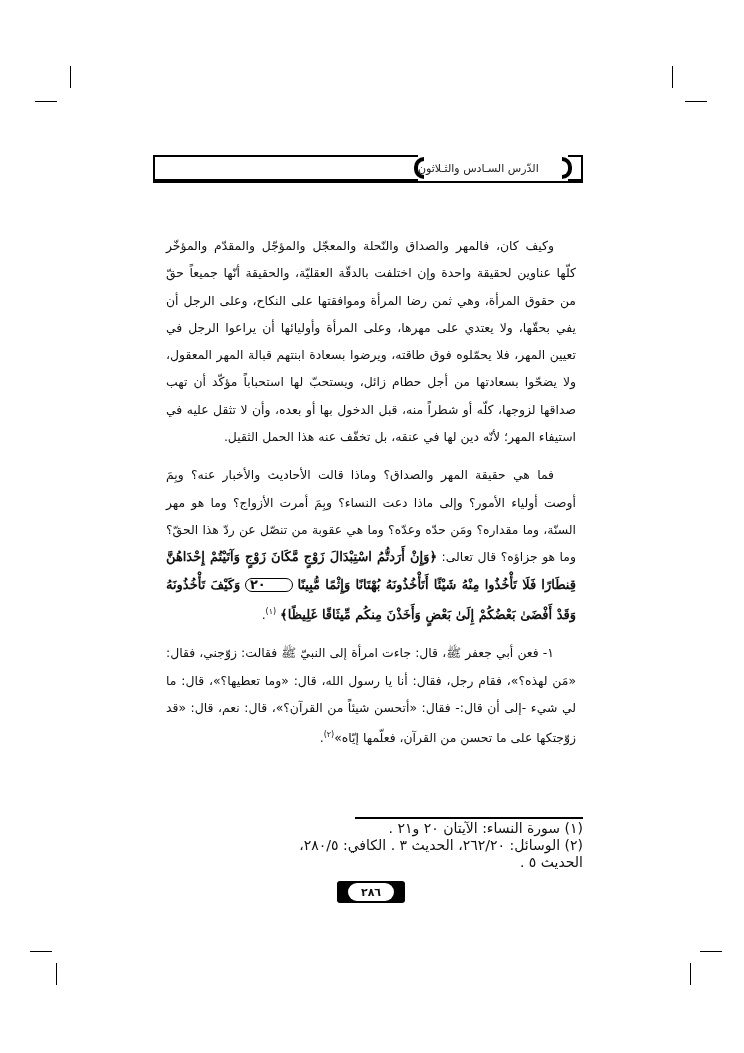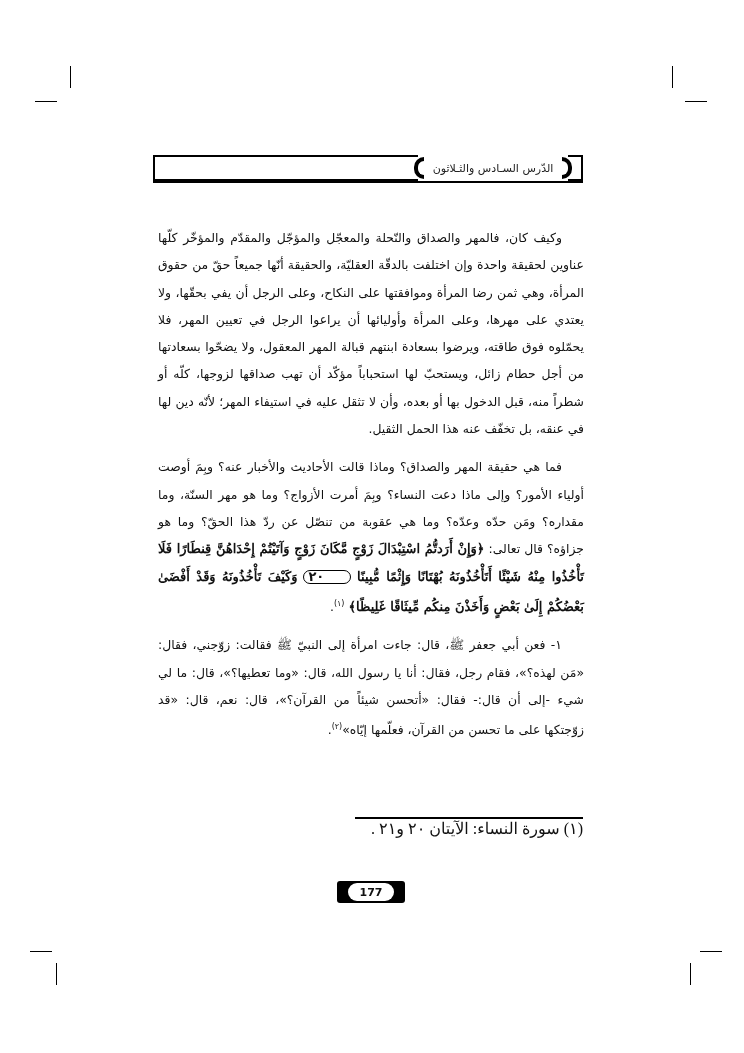--- a/index.html
+++ b/index.html
@@ -3,37 +3,37 @@
   <meta charset="utf-8">
   <style>
     html, body { margin: 0; padding: 0; background: #ffffff; }
     body { width: 744px; height: 1053px; position: relative; overflow: hidden; font-family: "DejaVu Sans", sans-serif; color: #111; }
     .crop { position: absolute; background: #000; }
     .crop.v { width: 1px; height: 22px; }
     .crop.h { width: 22px; height: 1px; }
 
     .header-box { position: absolute; left: 153px; top: 155px; width: 430px; height: 26px; border: 2px solid #000; border-right-width: 2px; box-sizing: border-box; }
     .header-box::after { content: ""; position: absolute; left: -2px; right: -2px; bottom: -4px; height: 2px; background: #000; }
-    .header-title-wrap { position: absolute; top: 155px; left: 418px; width: 150px; height: 26px; background: #fff; display: flex; align-items: center; justify-content: center; }
+    .header-title-wrap { position: absolute; top: 155px; left: 418px; width: 150px; height: 26px; background: #fff; display: flex; align-items: center; }
     .bracket { position: absolute; top: 157px; width: 10px; height: 22px; border: 4px solid #000; box-sizing: border-box; }
     .bracket.left { left: 414px; border-right: none; border-radius: 14px 0 0 14px; }
     .bracket.right { left: 562px; border-left: none; border-radius: 0 14px 14px 0; }
     .header-title { font-size: 11px; direction: rtl; color: #222; }
 
     .main { position: absolute; left: 158px; top: 224px; width: 426px; direction: rtl; text-align: justify; font-size: 12.4px; line-height: 27.3px; }
-    .main p { margin: 0; }
+    .main p { margin: 8px; }
     .main p.indent { text-indent: 22px; }
     .main p + p { margin-top: 11px; }
     .quran { font-family: "DejaVu Serif", serif; font-weight: bold; font-size: 13px; }
     .bold { font-weight: normal; }
     .ayah-num { display: inline-block; border: 1.5px solid #000; border-radius: 8px; padding: 0 4px; font-size: 13px; line-height: 12px; font-weight: bold; }
     sup { font-size: 8px; }
 
     .footnote-rule { position: absolute; left: 355px; top: 817px; width: 228px; height: 2px; background: #000; }
-    .footnotes { position: absolute; left: 270px; top: 820px; width: 313px; direction: rtl; font-size: 16px; line-height: 17px; font-family: Liberation Serif, serif; }
+    .footnotes { position: absolute; left: 270px; top: 820px; width: 313px; direction: rtl; font-size: 14px; line-height: 17px; }
 
     .page-number-box { position: absolute; left: 337px; top: 881px; width: 68px; height: 22px; background: #000; border-radius: 3px; }
     .page-number-pill { position: absolute; left: 348px; top: 883px; width: 46px; height: 18px; background: #fff; border-radius: 9px; display: flex; align-items: center; justify-content: center; font-size: 11px; font-weight: bold; }
   </style>
 </head>
 <body>
 
 <div class="crop v" style="left:70px; top:66px;"></div>
 <div class="crop h" style="left:35px; top:101px;"></div>
 <div class="crop v" style="left:672px; top:66px;"></div>
@@ -54,16 +54,17 @@
   <p class="indent">وكيف كان، فالمهر والصداق والنّحلة والمعجّل والمؤجّل والمقدّم والمؤخّر كلّها عناوين لحقيقة واحدة وإن اختلفت بالدقّة العقليّة، والحقيقة أنّها جميعاً حقّ من حقوق المرأة، وهي ثمن رضا المرأة وموافقتها على النكاح، وعلى الرجل أن يفي بحقّها، ولا يعتدي على مهرها، وعلى المرأة وأوليائها أن يراعوا الرجل في تعيين المهر، فلا يحمّلوه فوق طاقته، ويرضوا بسعادة ابنتهم قبالة المهر المعقول، ولا يضحّوا بسعادتها من أجل حطام زائل، ويستحبّ لها استحباباً مؤكّد أن تهب صداقها لزوجها، كلّه أو شطراً منه، قبل الدخول بها أو بعده، وأن لا تثقل عليه في استيفاء المهر؛ لأنّه دين لها في عنقه، بل تخفّف عنه هذا الحمل الثقيل.</p>
 
   <p class="indent"><span>فما هي حقيقة المهر والصداق؟ وماذا قالت الأحاديث والأخبار عنه؟ وبِمَ أوصت أولياء الأمور؟ وإلى ماذا دعت النساء؟ وبِمَ أمرت الأزواج؟ وما هو مهر السنّة، وما مقداره؟ ومَن حدّه وعدّه؟ وما هي عقوبة من تنصّل عن ردّ هذا الحقّ؟ وما هو جزاؤه؟ قال تعالى: </span><span class="quran">﴿وَإِنْ أَرَدتُّمُ اسْتِبْدَالَ زَوْجٍ مَّكَانَ زَوْجٍ وَآتَيْتُمْ إِحْدَاهُنَّ قِنطَارًا فَلَا تَأْخُذُوا مِنْهُ شَيْئًا أَتَأْخُذُونَهُ بُهْتَانًا وَإِثْمًا مُّبِينًا</span> <span class="ayah-num">٢٠</span> <span class="quran">وَكَيْفَ تَأْخُذُونَهُ وَقَدْ أَفْضَىٰ بَعْضُكُمْ إِلَىٰ بَعْضٍ وَأَخَذْنَ مِنكُم مِّيثَاقًا غَلِيظًا﴾</span> <sup>(١)</sup><span>.</span></p>
 
   <p class="indent"><span>١- فعن أبي جعفر ﷺ، قال: جاءت امرأة إلى النبيّ ﷺ فقالت: زوّجني، فقال: </span><span class="bold">«مَن لهذه؟»</span><span>، فقام رجل، فقال: أنا يا رسول الله، قال: </span><span class="bold">«وما تعطيها؟»</span><span>، قال: ما لي شيء -إلى أن قال:- فقال: </span><span class="bold">«أتحسن شيئاً من القرآن؟»</span><span>، قال: نعم، قال: </span><span class="bold">«قد زوّجتكها على ما تحسن من القرآن، فعلّمها إيّاه»</span><sup>(٢)</sup><span>.</span></p>
 </div>
 
 <div class="footnote-rule"></div>
 <div class="footnotes">
   <div>(١) سورة النساء: الآيتان ٢٠ و٢١ .</div>
+  <div>(٢) الوسائل: ٢٦٢/٢٠، الحديث ٣ . الكافي: ٢٨٠/٥، الحديث ٥ .</div>
 </div>
 
 <div class="page-number-box"></div>
-<div class="page-number-pill">177</div>
+<div class="page-number-pill">٢٨٦</div>
 
 </body></html>

